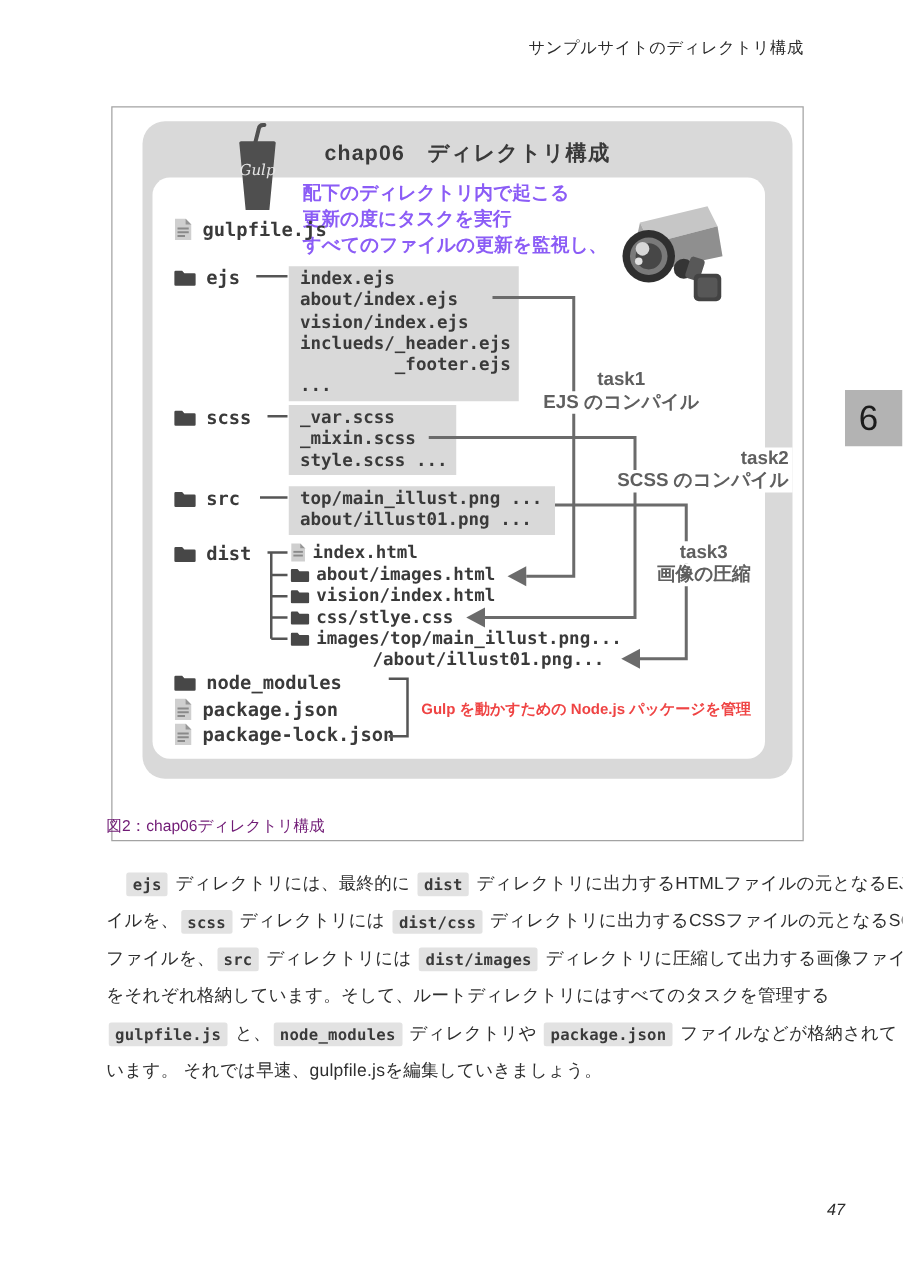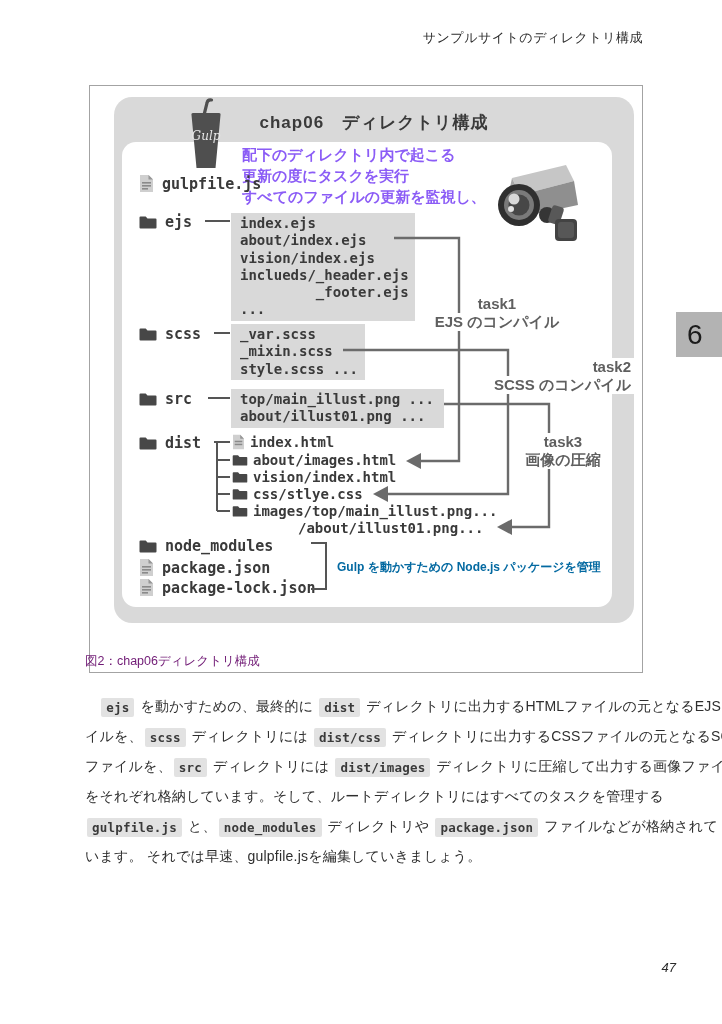--- a/index.html
+++ b/index.html
@@ -23,21 +23,21 @@
   .mono{font-family:"DejaVu Sans Mono", monospace;font-weight:bold;color:#3a3a3a;}
   .frow{position:absolute;display:flex;align-items:center;gap:8px;height:17px;}
   .frow .lbl{font-size:15px;}
   .drow{position:absolute;display:flex;align-items:center;gap:5px;height:16px;}
   .drow .lbl{font-size:14px;}
   .codebox{position:absolute;background:#d9d9d9;font-family:"DejaVu Sans Mono",monospace;font-weight:bold;
     color:#3a3a3a;font-size:14px;line-height:17.3px;padding:2px 6px 2px 9px;white-space:pre;box-sizing:border-box;}
   .watch-note{position:absolute;left:152px;top:58px;font-size:15px;line-height:21px;font-weight:bold;color:#8b5cf6;}
   .task-label{position:absolute;text-align:center;font-size:15px;line-height:18px;font-weight:bold;color:#5f5f5f;z-index:5;}
   .task-label span{background:#ffffff;padding:0 3px;display:inline-block;}
-  .pkg-note{position:absolute;left:247px;top:473px;font-size:12px;font-weight:600;color:#0369a1;}
+  .pkg-note{position:absolute;left:247px;top:473px;font-size:12px;font-weight:600;color:#ef4444;}
   .overlay{position:absolute;left:0;top:0;z-index:4;pointer-events:none;}
   .boxed{z-index:2;}
   
   .fig-caption{position:absolute;left:85px;top:653px;font-size:12.5px;color:#701a75;}
   .body-par{position:absolute;left:85px;top:692px;width:566px;}
   .body-line{height:30px;font-size:14px;color:#2e2e2e;letter-spacing:.2px;display:flex;align-items:center;white-space:pre;}
   .inline-code{font-family:"DejaVu Sans Mono",monospace;font-weight:bold;font-size:12.5px;background:#e2e2e2;
     padding:2px 5px;margin:0 2px;border-radius:2px;color:#3a3a3a;}
   .page-num{position:absolute;left:648px;top:960px;width:28px;text-align:right;font-size:13px;color:#2b2b2b;font-style:italic;}
 </style>
@@ -218,21 +218,21 @@
   </div>
   <div class="task-label" style="left:393px;top:347px;width:160px;">
     <span>task3</span><br>
     <span>画像の圧縮</span>
   </div>
 </div>
 
 <div class="fig-caption">図2：chap06ディレクトリ構成</div>
 
 <div class="body-par">
-    <div class="body-line"><span>　</span><span class="inline-code">ejs</span><span> を動かすための、最終的に </span><span class="inline-code">dist</span><span> ディレクトリに出力するHTMLファイルの元となるEJSファ</span></div>
+    <div class="body-line"><span>　</span><span class="inline-code">ejs</span><span> ディレクトリには、最終的に </span><span class="inline-code">dist</span><span> ディレクトリに出力するHTMLファイルの元となるEJSファ</span></div>
     <div class="body-line"><span>イルを、</span><span class="inline-code">scss</span><span> ディレクトリには </span><span class="inline-code">dist/css</span><span> ディレクトリに出力するCSSファイルの元となるSCSS</span></div>
     <div class="body-line"><span>ファイルを、</span><span class="inline-code">src</span><span> ディレクトリには </span><span class="inline-code">dist/images</span><span> ディレクトリに圧縮して出力する画像ファイル</span></div>
     <div class="body-line"><span>をそれぞれ格納しています。そして、ルートディレクトリにはすべてのタスクを管理する</span></div>
     <div class="body-line"><span class="inline-code">gulpfile.js</span><span> と、</span><span class="inline-code">node_modules</span><span> ディレクトリや </span><span class="inline-code">package.json</span><span> ファイルなどが格納されて</span></div>
     <div class="body-line"><span>います。 それでは早速、gulpfile.jsを編集していきましょう。</span></div>
   </div>
 
 <div class="page-num">47</div>
 
 </body></html>

